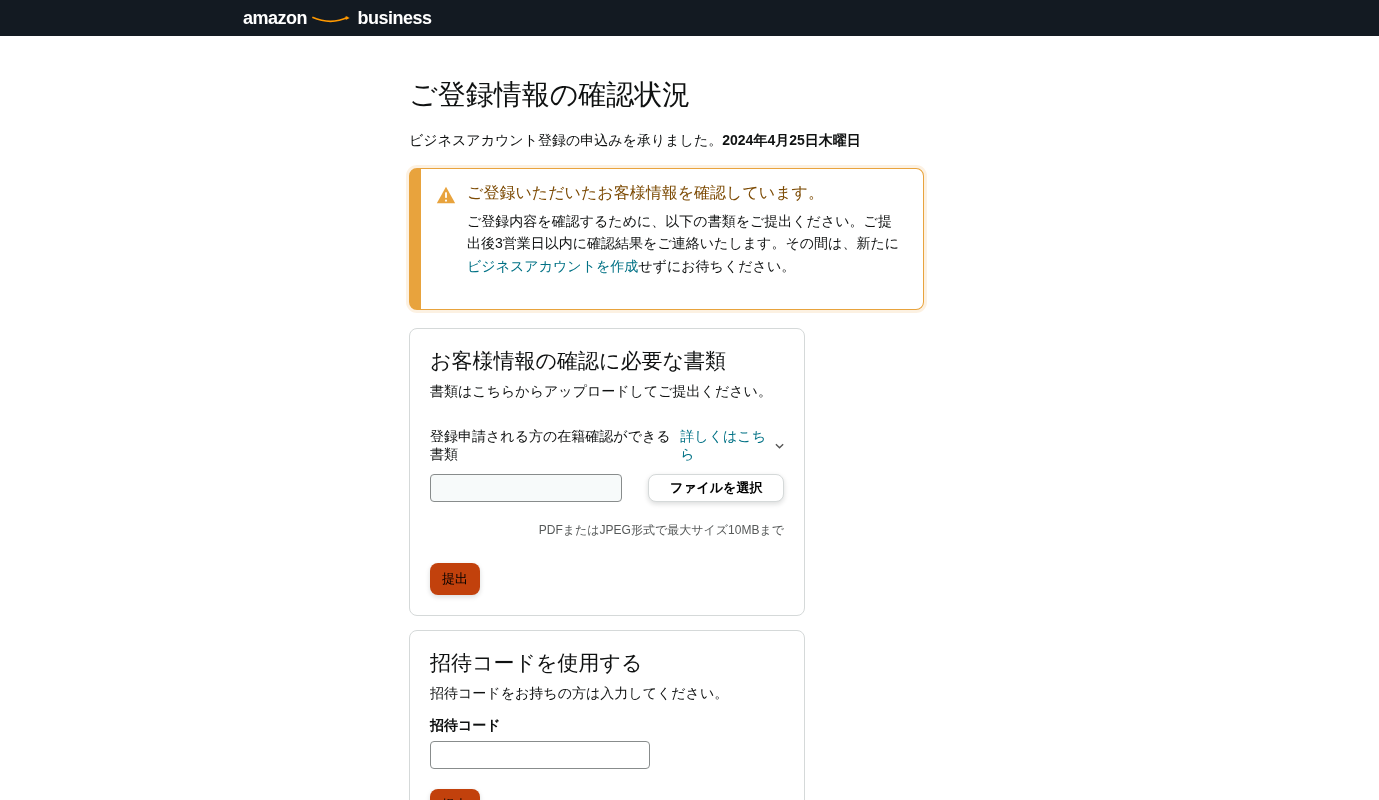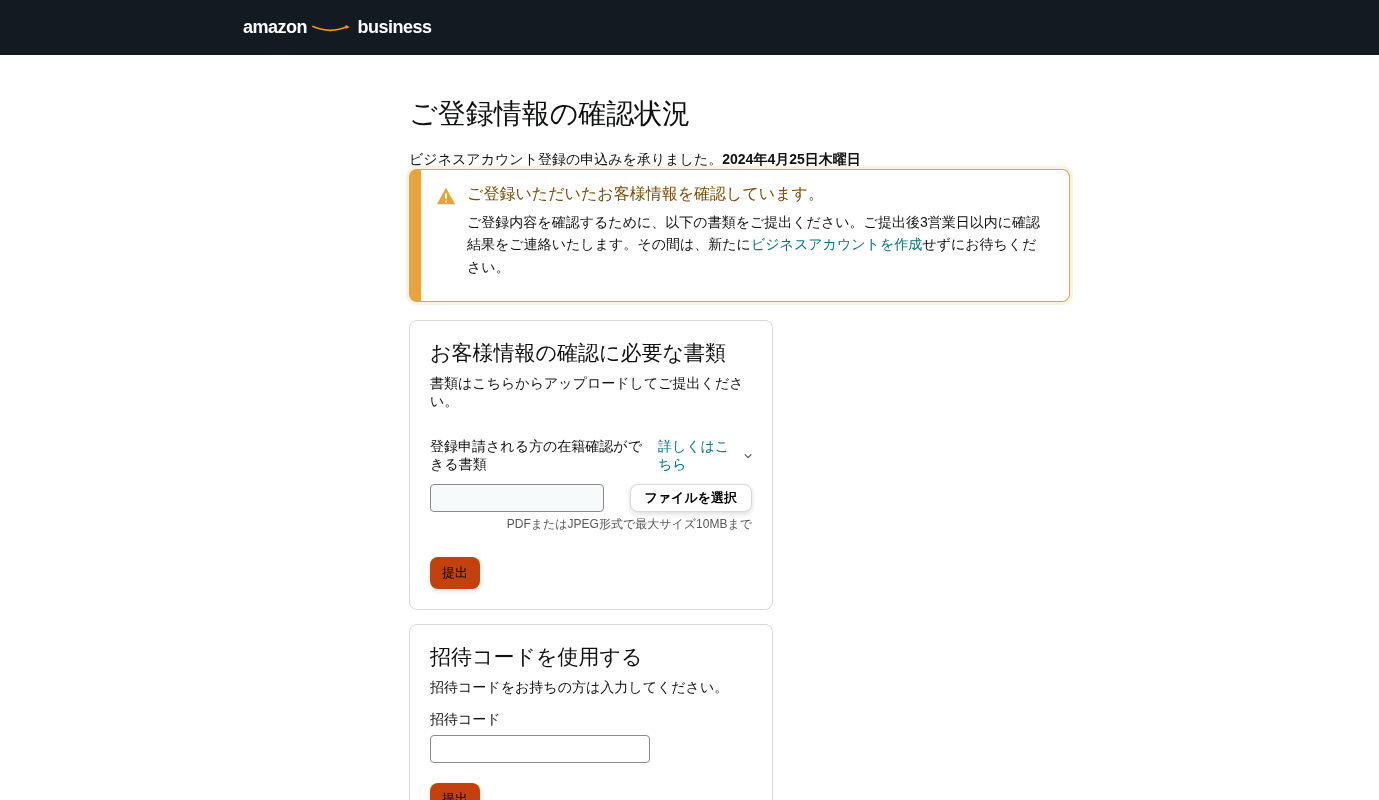--- a/index.html
+++ b/index.html
@@ -7,21 +7,21 @@
       padding: 0;
       box-sizing: border-box;
     }
     body {
       font-family: "Hiragino Kaku Gothic ProN", "Meiryo", sans-serif;
       background: #fff;
       color: #0f1111;
     }
     .header {
       background: #131a22;
-      height: 55px;
+      height: 36px;
       display: flex;
       align-items: center;
       padding-left: 243px;
     }
     .logo {
       display: flex;
       align-items: center;
       gap: 6px;
     }
     .logo-text {
@@ -45,33 +45,34 @@
       margin-left: 389px;
     }
     .page-title {
       font-size: 28px;
       font-weight: 400;
       margin-bottom: 18px;
       color: #0f1111;
     }
     .subtitle-row {
       font-size: 14px;
+      margin-bottom: 18px;
     }
     .subtitle-date {
       font-weight: 700;
     }
     .alert-box {
       border: 1px solid #e8a33d;
       border-left: 12px solid #e8a33d;
       border-radius: 8px;
       background: #fff;
       box-shadow: 0 0 0 3px rgba(232,163,61,0.15);
-      padding: 14px 20px 23px 14px;
+      padding: 14px 20px 32px 14px;
       margin-bottom: 18px;
-      width: 661px;
+      width: 515px;
       display: flex;
       gap: 10px;
     }
     .alert-icon {
       width: 22px;
       height: 22px;
       flex-shrink: 0;
       margin-top: 2px;
     }
     .alert-content {
@@ -88,21 +89,21 @@
       color: #0f1111;
     }
     .alert-link {
       color: #007185;
       text-decoration: none;
     }
     .card {
       border: 1px solid #d5d9d9;
       border-radius: 8px;
       padding: 18px 20px 20px 20px;
-      width: 364px;
+      width: 396px;
       margin-bottom: 14px;
     }
     .card-title {
       font-size: 21px;
       font-weight: 400;
       margin-bottom: 8px;
     }
     .card-desc {
       font-size: 14px;
       margin-bottom: 14px;
@@ -123,21 +124,21 @@
       gap: 4px;
     }
     .chevron-icon {
       width: 10px;
       height: 10px;
       display: inline-block;
     }
     .file-row {
       display: flex;
       gap: 26px;
-      margin-bottom: 4px;
+      margin-bottom: 20px;
     }
     .file-display {
       border: 1px solid #888c8c;
       border-radius: 4px;
       height: 28px;
       width: 234px;
       background: #f7fafa;
     }
     .file-button {
       border: 1px solid #d5d9d9;
@@ -161,20 +162,21 @@
       border: none;
       border-radius: 8px;
       padding: 7px 12px;
       font-size: 13px;
       cursor: pointer;
       box-shadow: 0 2px 5px rgba(15,17,17,0.15);
     }
     .field-label {
       font-size: 14px;
       margin-bottom: 6px;
+      font-weight: bold;
     }
     .text-input {
       border: 1px solid #888c8c;
       border-radius: 4px;
       height: 28px;
       width: 220px;
       padding: 3px 7px;
       font-size: 13px;
       margin-bottom: 20px;
     }

